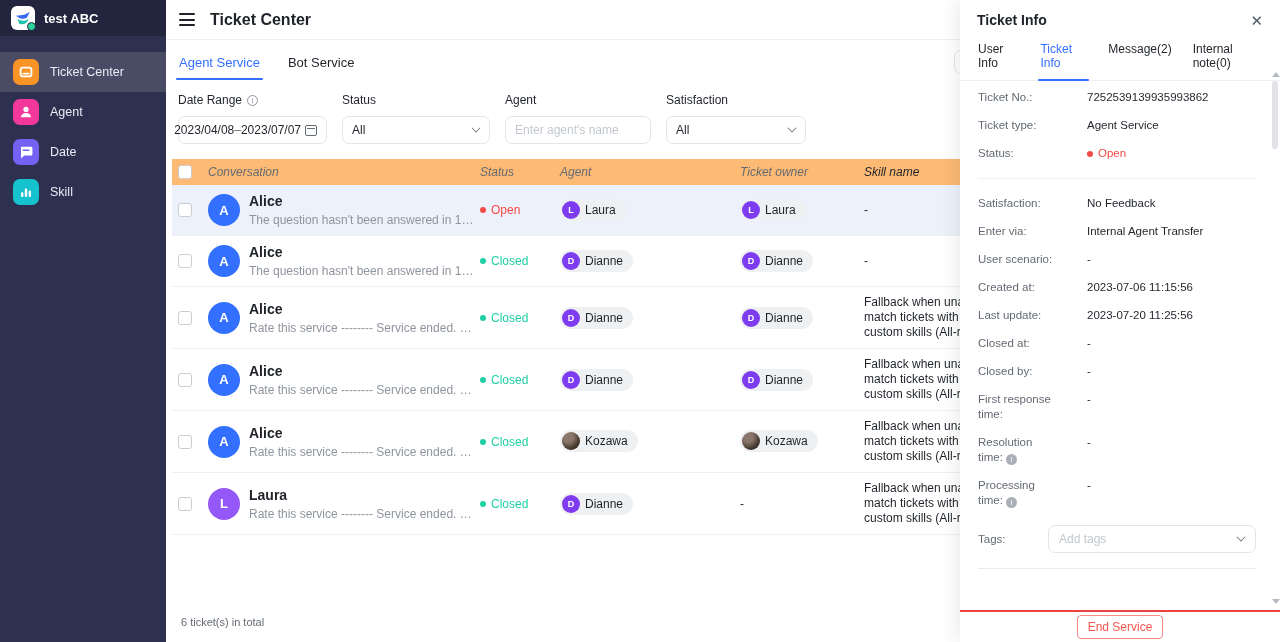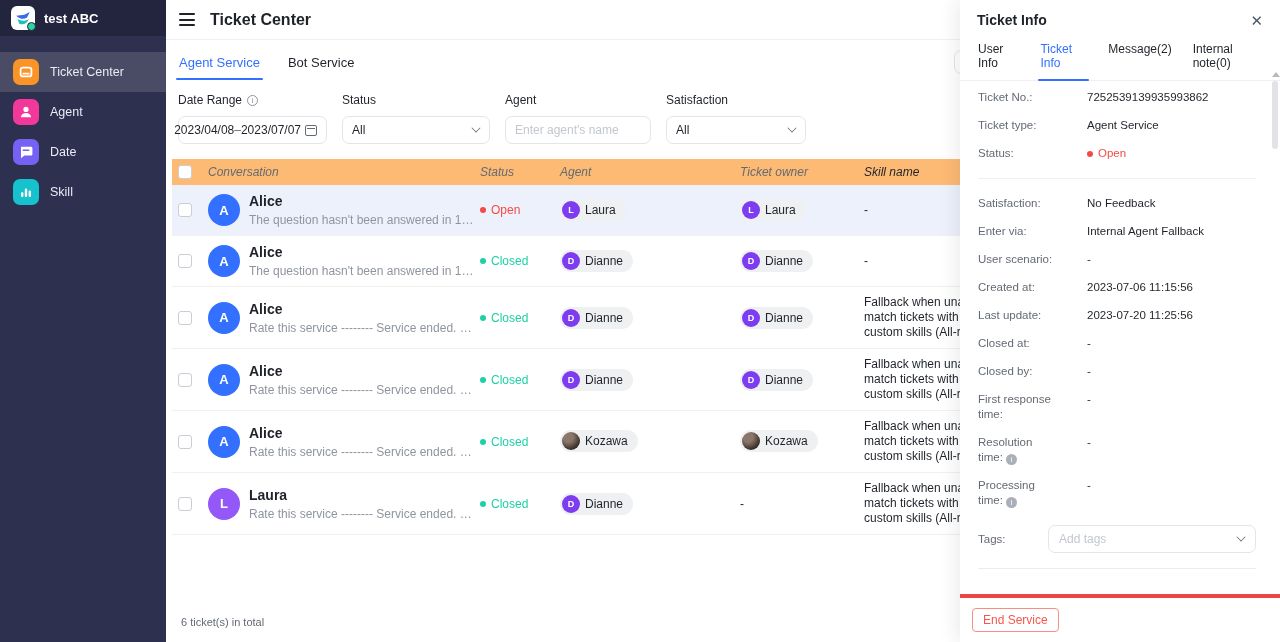--- a/index.html
+++ b/index.html
@@ -90,21 +90,21 @@
   .pvalue { color:#1f2329; line-height:15px; display:flex; align-items:flex-start; gap:5px; }
   .pvalue.link { color:#3370ff; cursor:pointer; }
   .pvalue.st-open { color:#f54a45; align-items:center; }
   .pdivider { height:1px; background:#f0f0f0; margin:17px 0 17px; }
   .info { display:inline-block; width:11px; height:11px; border-radius:50%; background:#aab0b8; color:#fff; font-size:8px; line-height:11px; text-align:center; margin-left:3px; font-style:normal; vertical-align:-1px; cursor:pointer; }
   .info.outline { background:none; border:1px solid #8f959e; color:#8f959e; width:11px; height:11px; line-height:9px; margin-left:1px; }
   .ptags { display:flex; align-items:center; margin-top:17px; font-size:11.5px; }
   .ptags .plabel { flex:0 0 70px; }
   .tagsel { flex:1; height:28px; border:1px solid #e3e5ea; border-radius:7px; display:flex; align-items:center; justify-content:space-between; padding:0 10px; font-size:12px; color:#c2c7cf; cursor:pointer; }
   .pend-line { height:1px; background:#ececec; margin-top:15px; }
-  .pfooter { position:absolute; bottom:0; left:0; right:0; height:48px; border-top:4px solid #ef4444; display:flex; align-items:center; justify-content:flex-start; padding:0 12px; background:#fff; }
+  .pfooter { position:absolute; bottom:0; left:0; right:0; height:32px; border-top:2px solid #ef4444; display:flex; align-items:center; justify-content:center; padding:0 12px; background:#fff; }
   .end-btn { border:1px solid #f98d86; color:#f5564e; background:#fff; border-radius:4px; font-size:12px; padding:4px 10px; cursor:pointer; }
   .pscroll { position:absolute; right:1px; top:72px; bottom:38px; width:8px; }
   .parrow { position:absolute; left:1px; width:0; height:0; border-left:4px solid transparent; border-right:4px solid transparent; }
   .parrow.up { top:0; border-bottom:5px solid #b6bbc2; }
   .parrow.down { bottom:0; border-top:5px solid #b6bbc2; }
   .pthumb { position:absolute; left:1px; top:9px; width:6px; height:68px; background:#e1e3e7; border-radius:3px; }
 </style>
 </head>
 <body>
 
@@ -409,21 +409,21 @@
         <div class="pdivider"></div>
         <div class="pfield">
           <span class="plabel">Satisfaction:</span>
           <span class="pvalue">
             <span>No Feedback</span>
           </span>
         </div>
         <div class="pfield">
           <span class="plabel">Enter via:</span>
           <span class="pvalue">
-            <span>Internal Agent Fallback</span>
+            <span>Internal Agent Transfer</span>
           </span>
         </div>
         <div class="pfield">
           <span class="plabel">User scenario:</span>
           <span class="pvalue">
             <span>-</span>
           </span>
         </div>
         <div class="pfield">
           <span class="plabel">Created at:</span>

